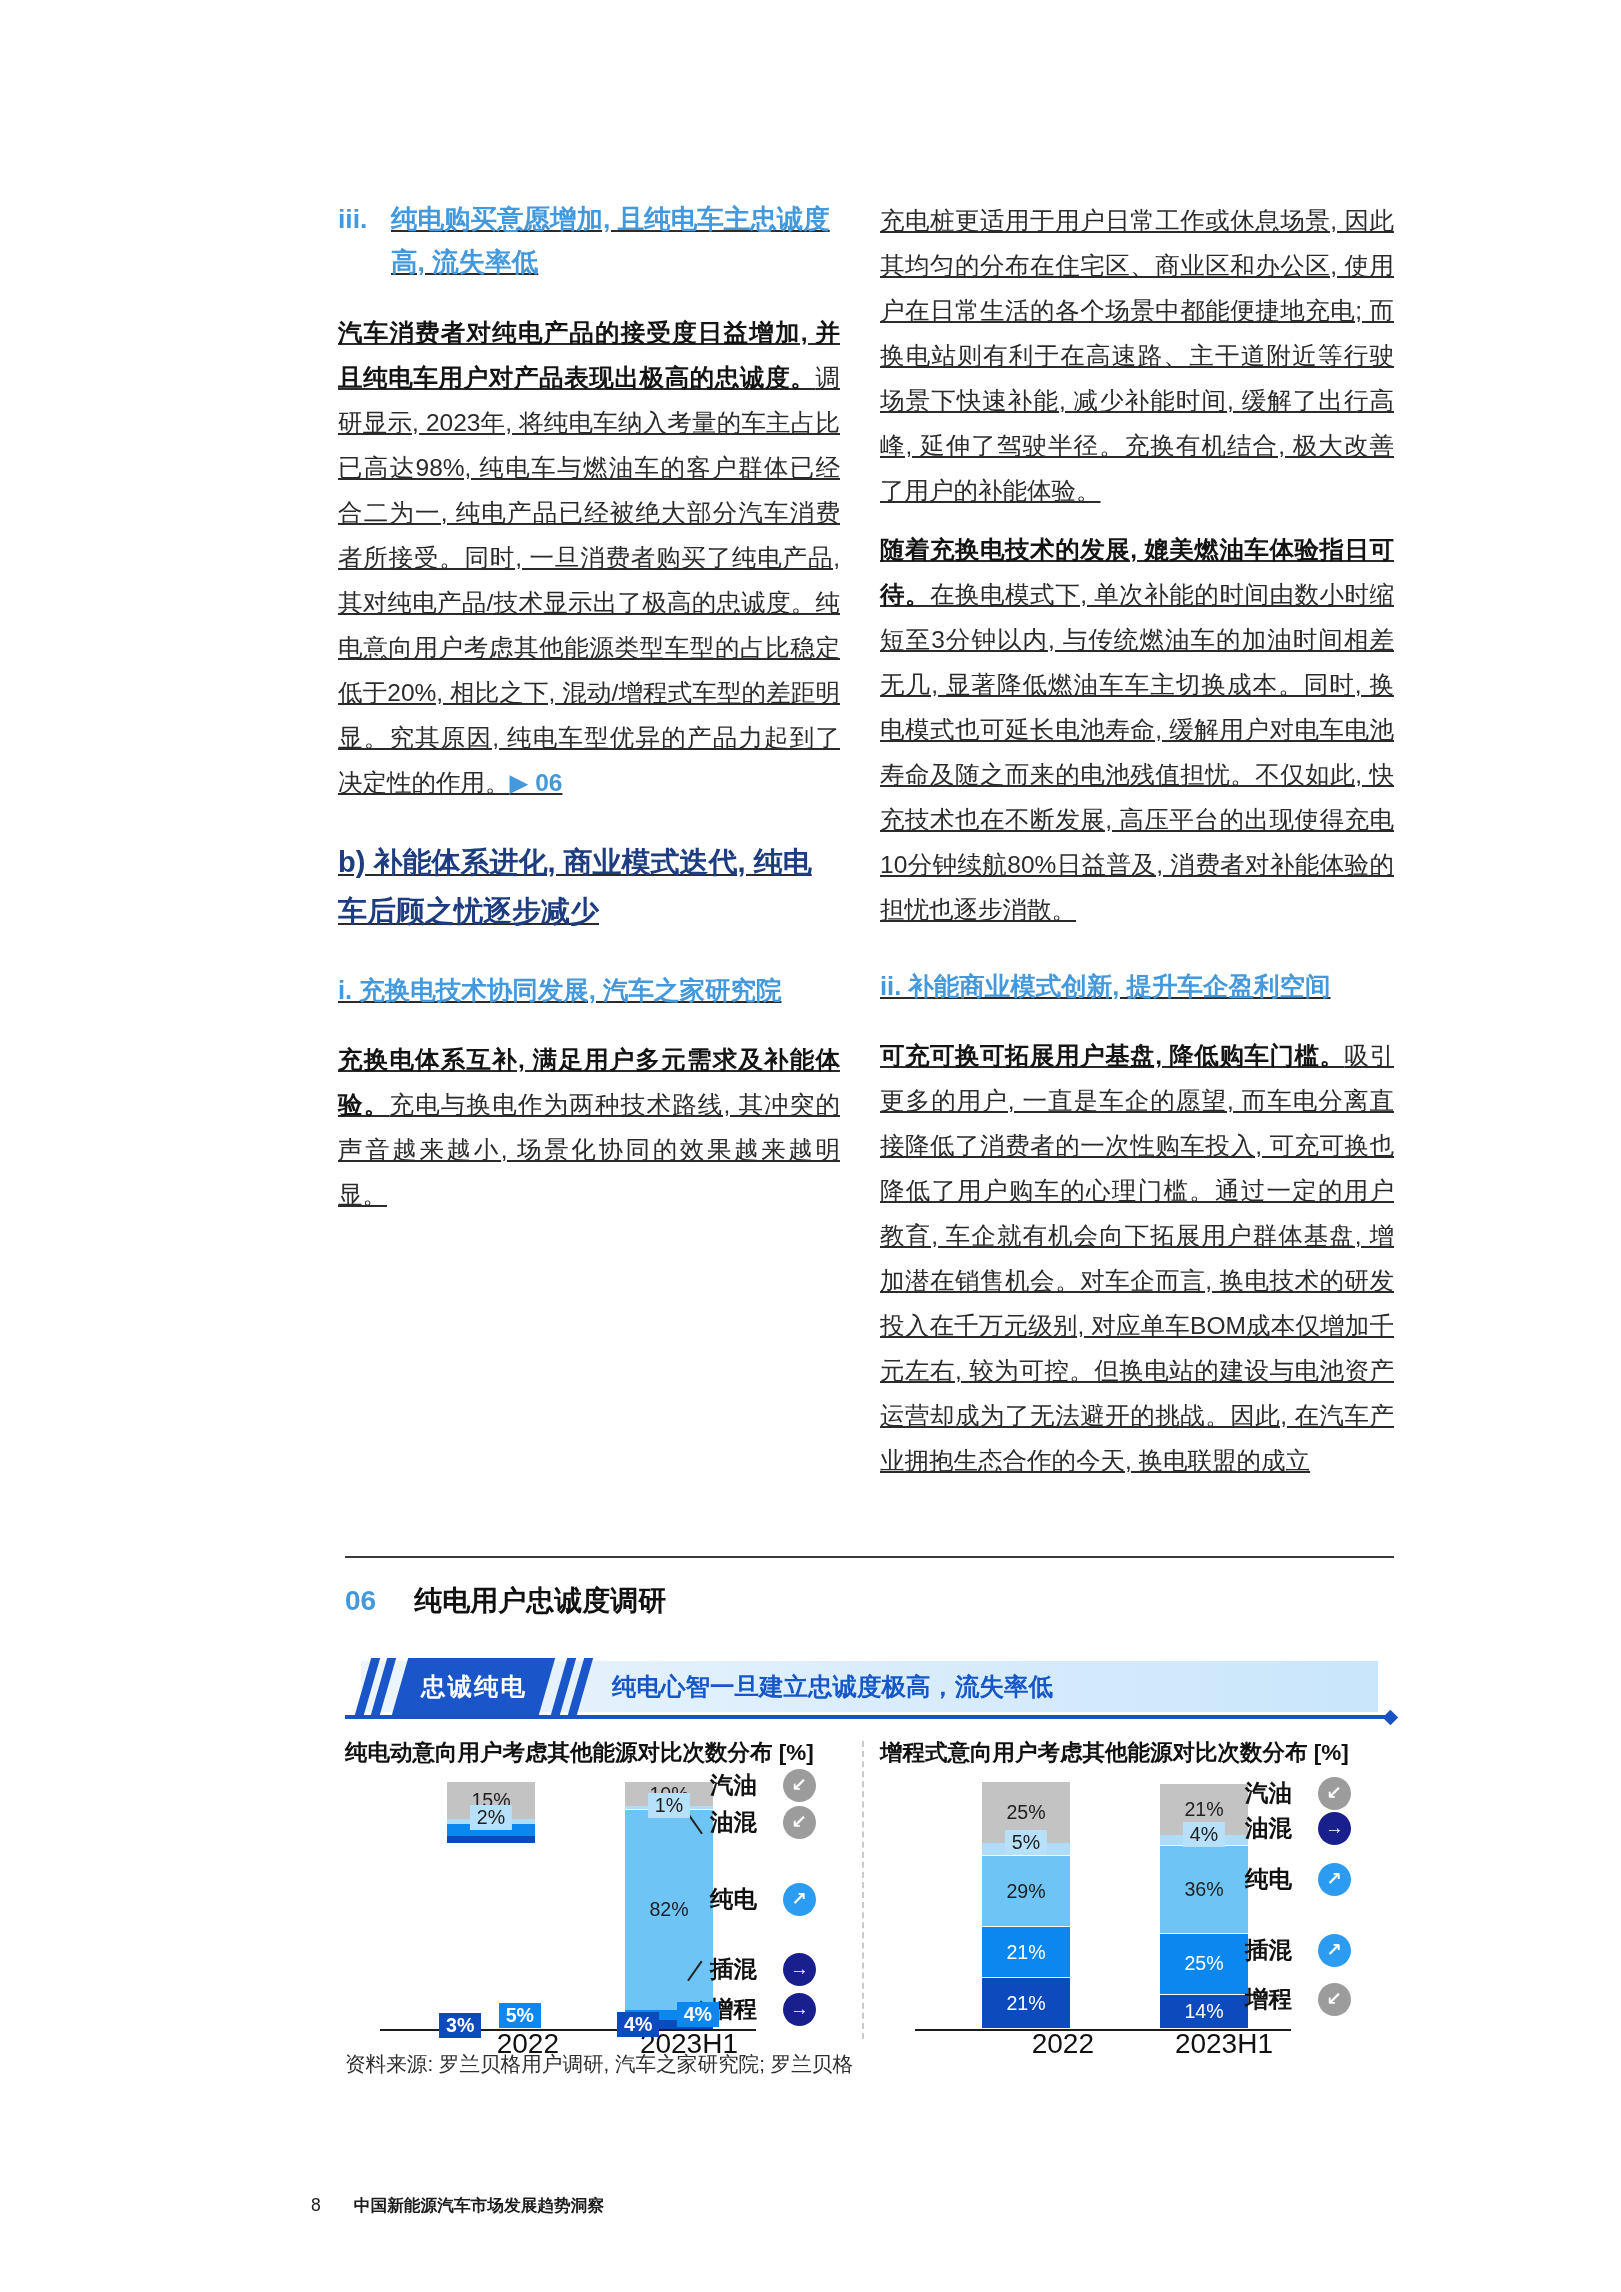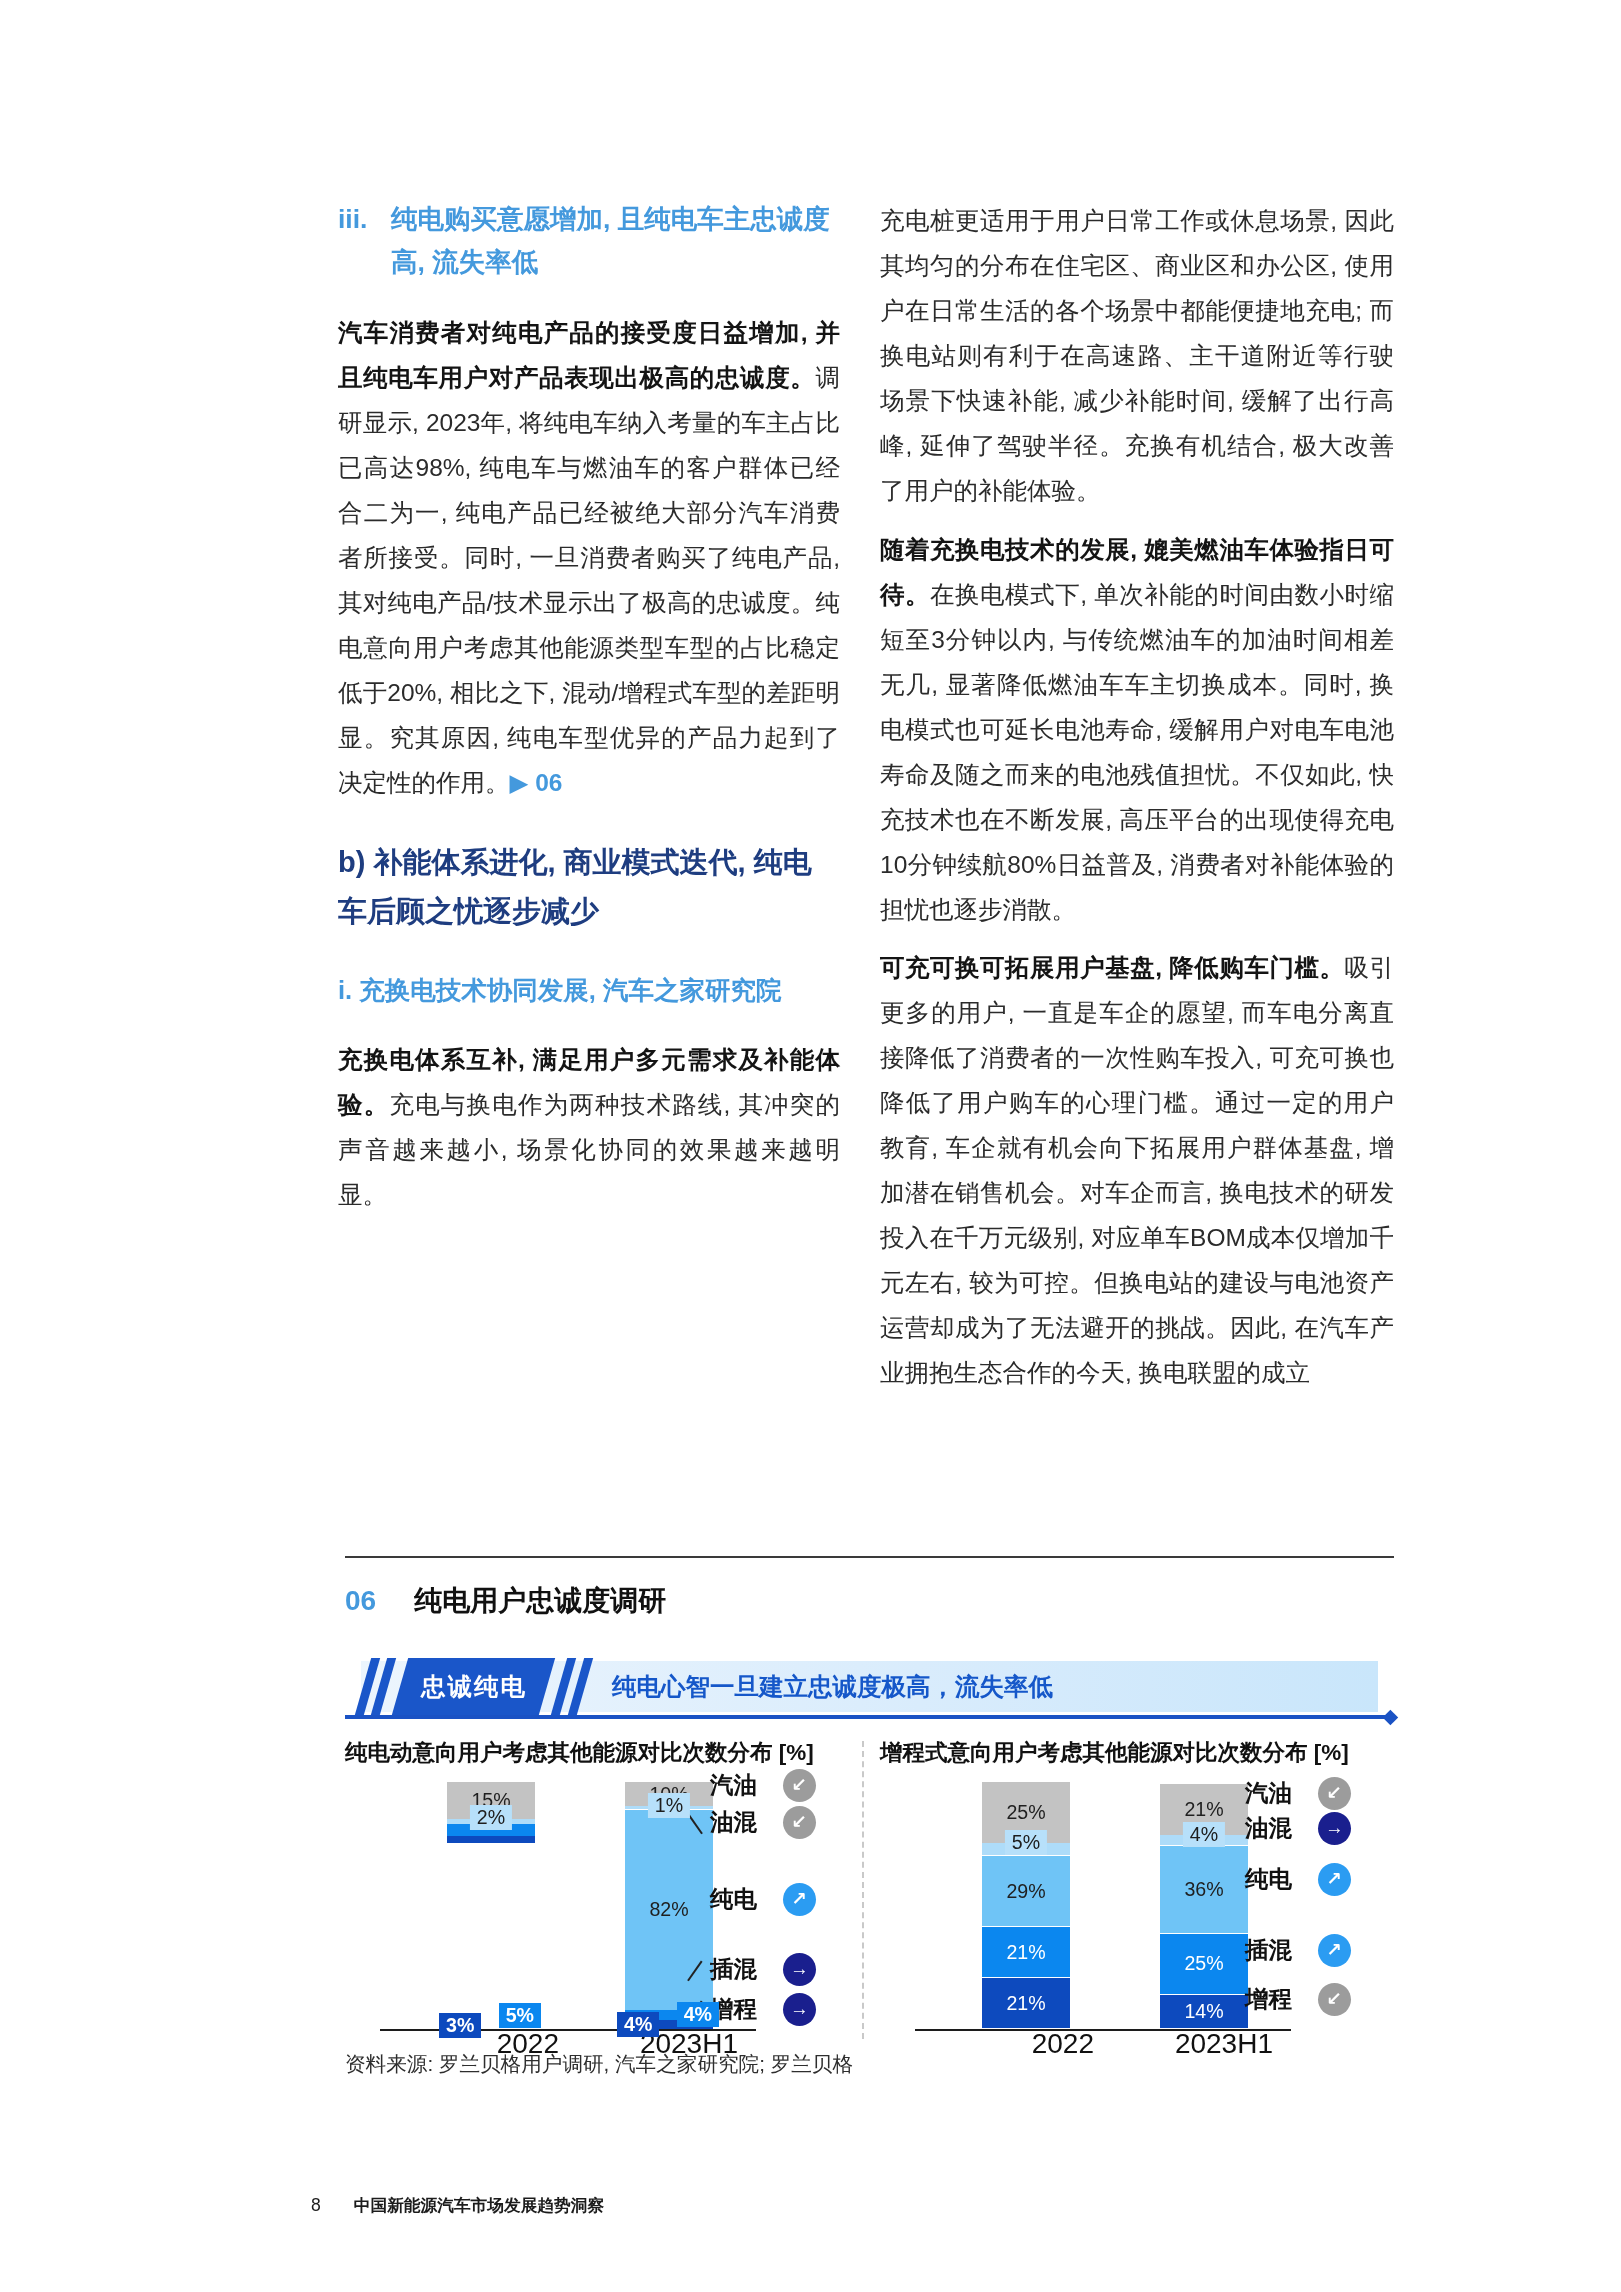--- a/index.html
+++ b/index.html
@@ -2,21 +2,21 @@
 <html><head>
 <meta charset="utf-8">
 <style>
   html,body { margin:0; padding:0; background:#ffffff; }
   .page {
     position:relative; width:1621px; height:2293px; background:#fff;
     font-family:"Liberation Sans","DejaVu Sans",sans-serif; color:#2b2b2b;
     overflow:hidden;
   }
   
-  .col { position:absolute; top:198px; font-size:24.5px; line-height:45px; text-align:justify; }
+  .col { position:absolute; top:198px; font-size:24.5px; line-height:45px; text-align:justify;text-decoration:underline; }
   .col-left  { left:338px; width:502px; }
   .col-right { left:880px; width:514px; }
   .col p { margin:0 0 13.7px 0; }
   .lead { font-weight:bold; color:#141414; }
   .h-blue {
     color:#4499dd; font-weight:bold; font-size:26.5px; line-height:43px;
     margin:0 0 25.5px 0; text-align:left;
   }
   .h-iii { padding-left:53px; }
   .h-iii .hnum { display:inline-block; width:53px; margin-left:-53px; }
@@ -113,20 +113,21 @@
     <h2 class="h-blue h-iii"><span class="hnum">iii.</span><span>纯电购买意愿增加, 且纯电车主忠诚度高, 流失率低</span></h2>
     <p><span class="lead">汽车消费者对纯电产品的接受度日益增加, 并且纯电车用户对产品表现出极高的忠诚度。</span><span>调研显示, 2023年, 将纯电车纳入考量的车主占比已高达98%, 纯电车与燃油车的客户群体已经合二为一, 纯电产品已经被绝大部分汽车消费者所接受。同时, 一旦消费者购买了纯电产品, 其对纯电产品/技术显示出了极高的忠诚度。纯电意向用户考虑其他能源类型车型的占比稳定低于20%, 相比之下, 混动/增程式车型的差距明显。究其原因, 纯电车型优异的产品力起到了决定性的作用。</span><span class="link-ref">▶ 06</span></p>
     <h2 class="h-navy">b) 补能体系进化, 商业模式迭代, 纯电车后顾之忧逐步减少</h2>
     <h3 class="h-sub">i. 充换电技术协同发展, 汽车之家研究院</h3>
     <p><span class="lead">充换电体系互补, 满足用户多元需求及补能体验。</span><span>充电与换电作为两种技术路线, 其冲突的声音越来越小, 场景化协同的效果越来越明显。</span></p>
   </section>
 
   <section class="col col-right">
     <p>充电桩更适用于用户日常工作或休息场景, 因此其均匀的分布在住宅区、商业区和办公区, 使用户在日常生活的各个场景中都能便捷地充电; 而换电站则有利于在高速路、主干道附近等行驶场景下快速补能, 减少补能时间, 缓解了出行高峰, 延伸了驾驶半径。充换有机结合, 极大改善了用户的补能体验。</p>
     <p><span class="lead">随着充换电技术的发展, 媲美燃油车体验指日可待。</span><span>在换电模式下, 单次补能的时间由数小时缩短至3分钟以内, 与传统燃油车的加油时间相差无几, 显著降低燃油车车主切换成本。同时, 换电模式也可延长电池寿命, 缓解用户对电车电池寿命及随之而来的电池残值担忧。不仅如此, 快充技术也在不断发展, 高压平台的出现使得充电10分钟续航80%日益普及, 消费者对补能体验的担忧也逐步消散。</span></p>
+    <h3 class="h-sub">ii. 补能商业模式创新, 提升车企盈利空间</h3>
     <p><span class="lead">可充可换可拓展用户基盘, 降低购车门槛。</span><span>吸引更多的用户, 一直是车企的愿望, 而车电分离直接降低了消费者的一次性购车投入, 可充可换也降低了用户购车的心理门槛。通过一定的用户教育, 车企就有机会向下拓展用户群体基盘, 增加潜在销售机会。对车企而言, 换电技术的研发投入在千万元级别, 对应单车BOM成本仅增加千元左右, 较为可控。但换电站的建设与电池资产运营却成为了无法避开的挑战。因此, 在汽车产业拥抱生态合作的今天, 换电联盟的成立</span></p>
   </section>
 
   <section class="figure">
     <div class="fig-rule"></div>
     <div class="fig-head">
       <span class="fig-num">06</span>
       <h3 class="fig-title">纯电用户忠诚度调研</h3>
     </div>
 

